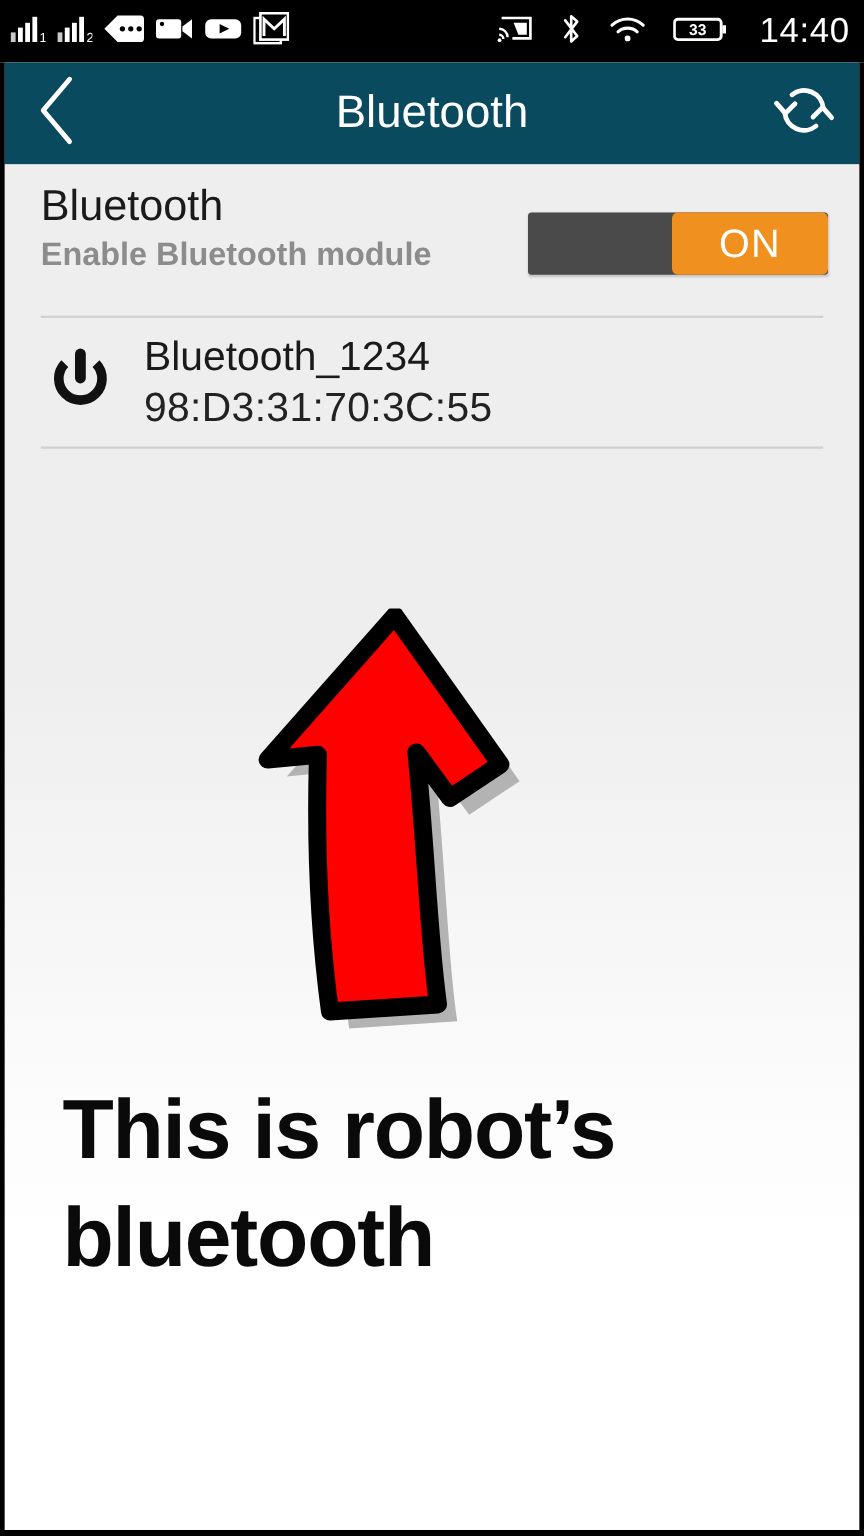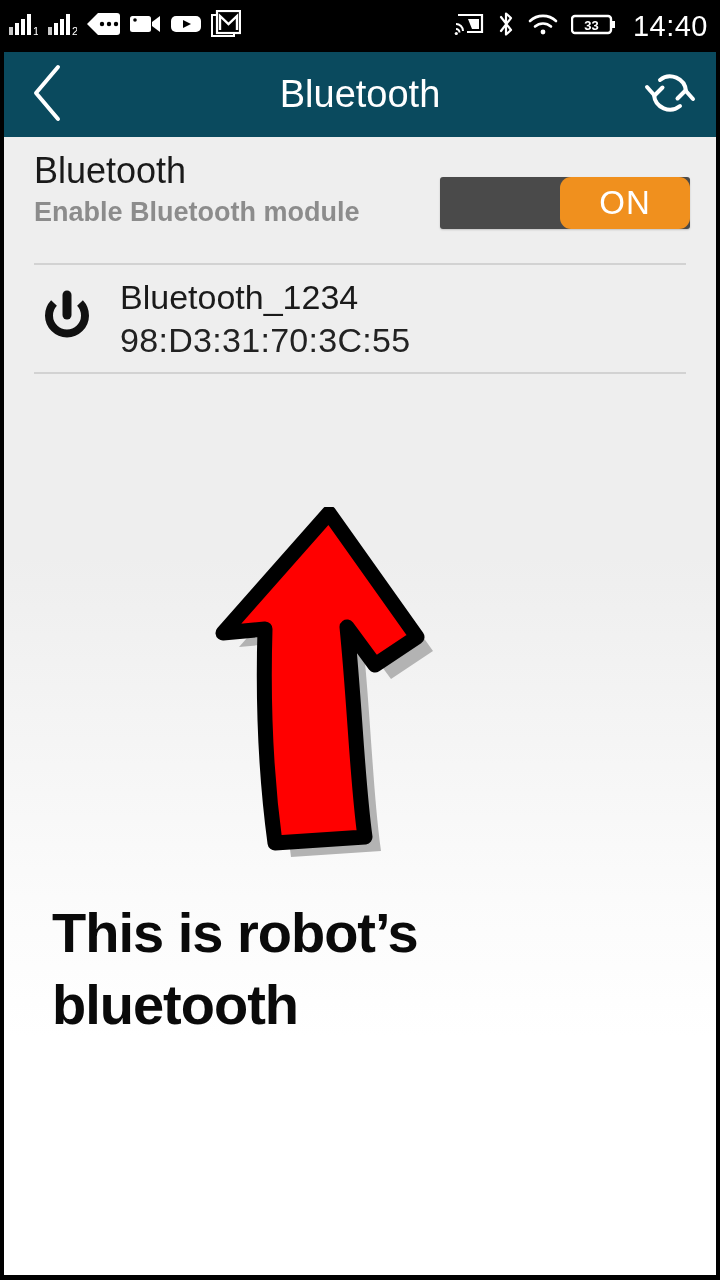--- a/index.html
+++ b/index.html
@@ -17,21 +17,21 @@
 
   
   #statusbar {
     position:absolute; left:0; top:0;
     width:720px; height:52px;
     background:#000;
     display:flex; align-items:center;
     padding:0 12px 0 8px;
   }
   #status-left { display:flex; align-items:center; gap:9px; }
-  #status-right { margin-left:auto; display:flex; align-items:center; gap:13px; }
+  #status-right { margin-left:auto; display:flex; align-items:center; gap:23px; }
   .sicon { display:block; }
   #clock {
     color:#fff; font-size:29px; letter-spacing:0.5px;
     font-family:"Liberation Sans", sans-serif;
     margin-left:3px;
     text-align:center;
   }
 
   
   #appframe {
@@ -89,21 +89,21 @@
     position:absolute; right:26px; top:40px;
     width:250px; height:52px;
     background:#4a4a4a;
     border-radius:3px;
     box-shadow:0 1px 2px rgba(0,0,0,0.18);
   }
   #switch-thumb {
     position:absolute; right:0; top:0;
     width:130px; height:52px;
     background:#f0901e;
-    border-radius:11px;
+    border-radius:5px;
     display:flex; align-items:center; justify-content:center;
   }
   #switch-label {
     color:#ffffff; font-size:33px; letter-spacing:1px;
   }
 
   .divider {
     height:2px; background:#d2d2d2;
     margin:0 30px;
   }
@@ -120,21 +120,21 @@
   #device-mac { font-size:34px; color:#222; margin-top:5px; letter-spacing:0.3px; }
 
   
   #arrow-wrap {
     position:absolute; left:175px; top:370px;
     width:260px; height:360px;
   }
   #annotation {
     position:absolute; left:0; right:0; top:760px;
     padding:0 48px;
-    font-size:56px; font-weight:bold; color:#0a0a0a;
+    font-size:70px; font-weight:bold; color:#0a0a0a;
     line-height:1.28; letter-spacing:-1px;
   }
 </style>
 </head>
 <body>
 
 <div id="screen">
 
   <div id="statusbar">
     <div id="status-left">

